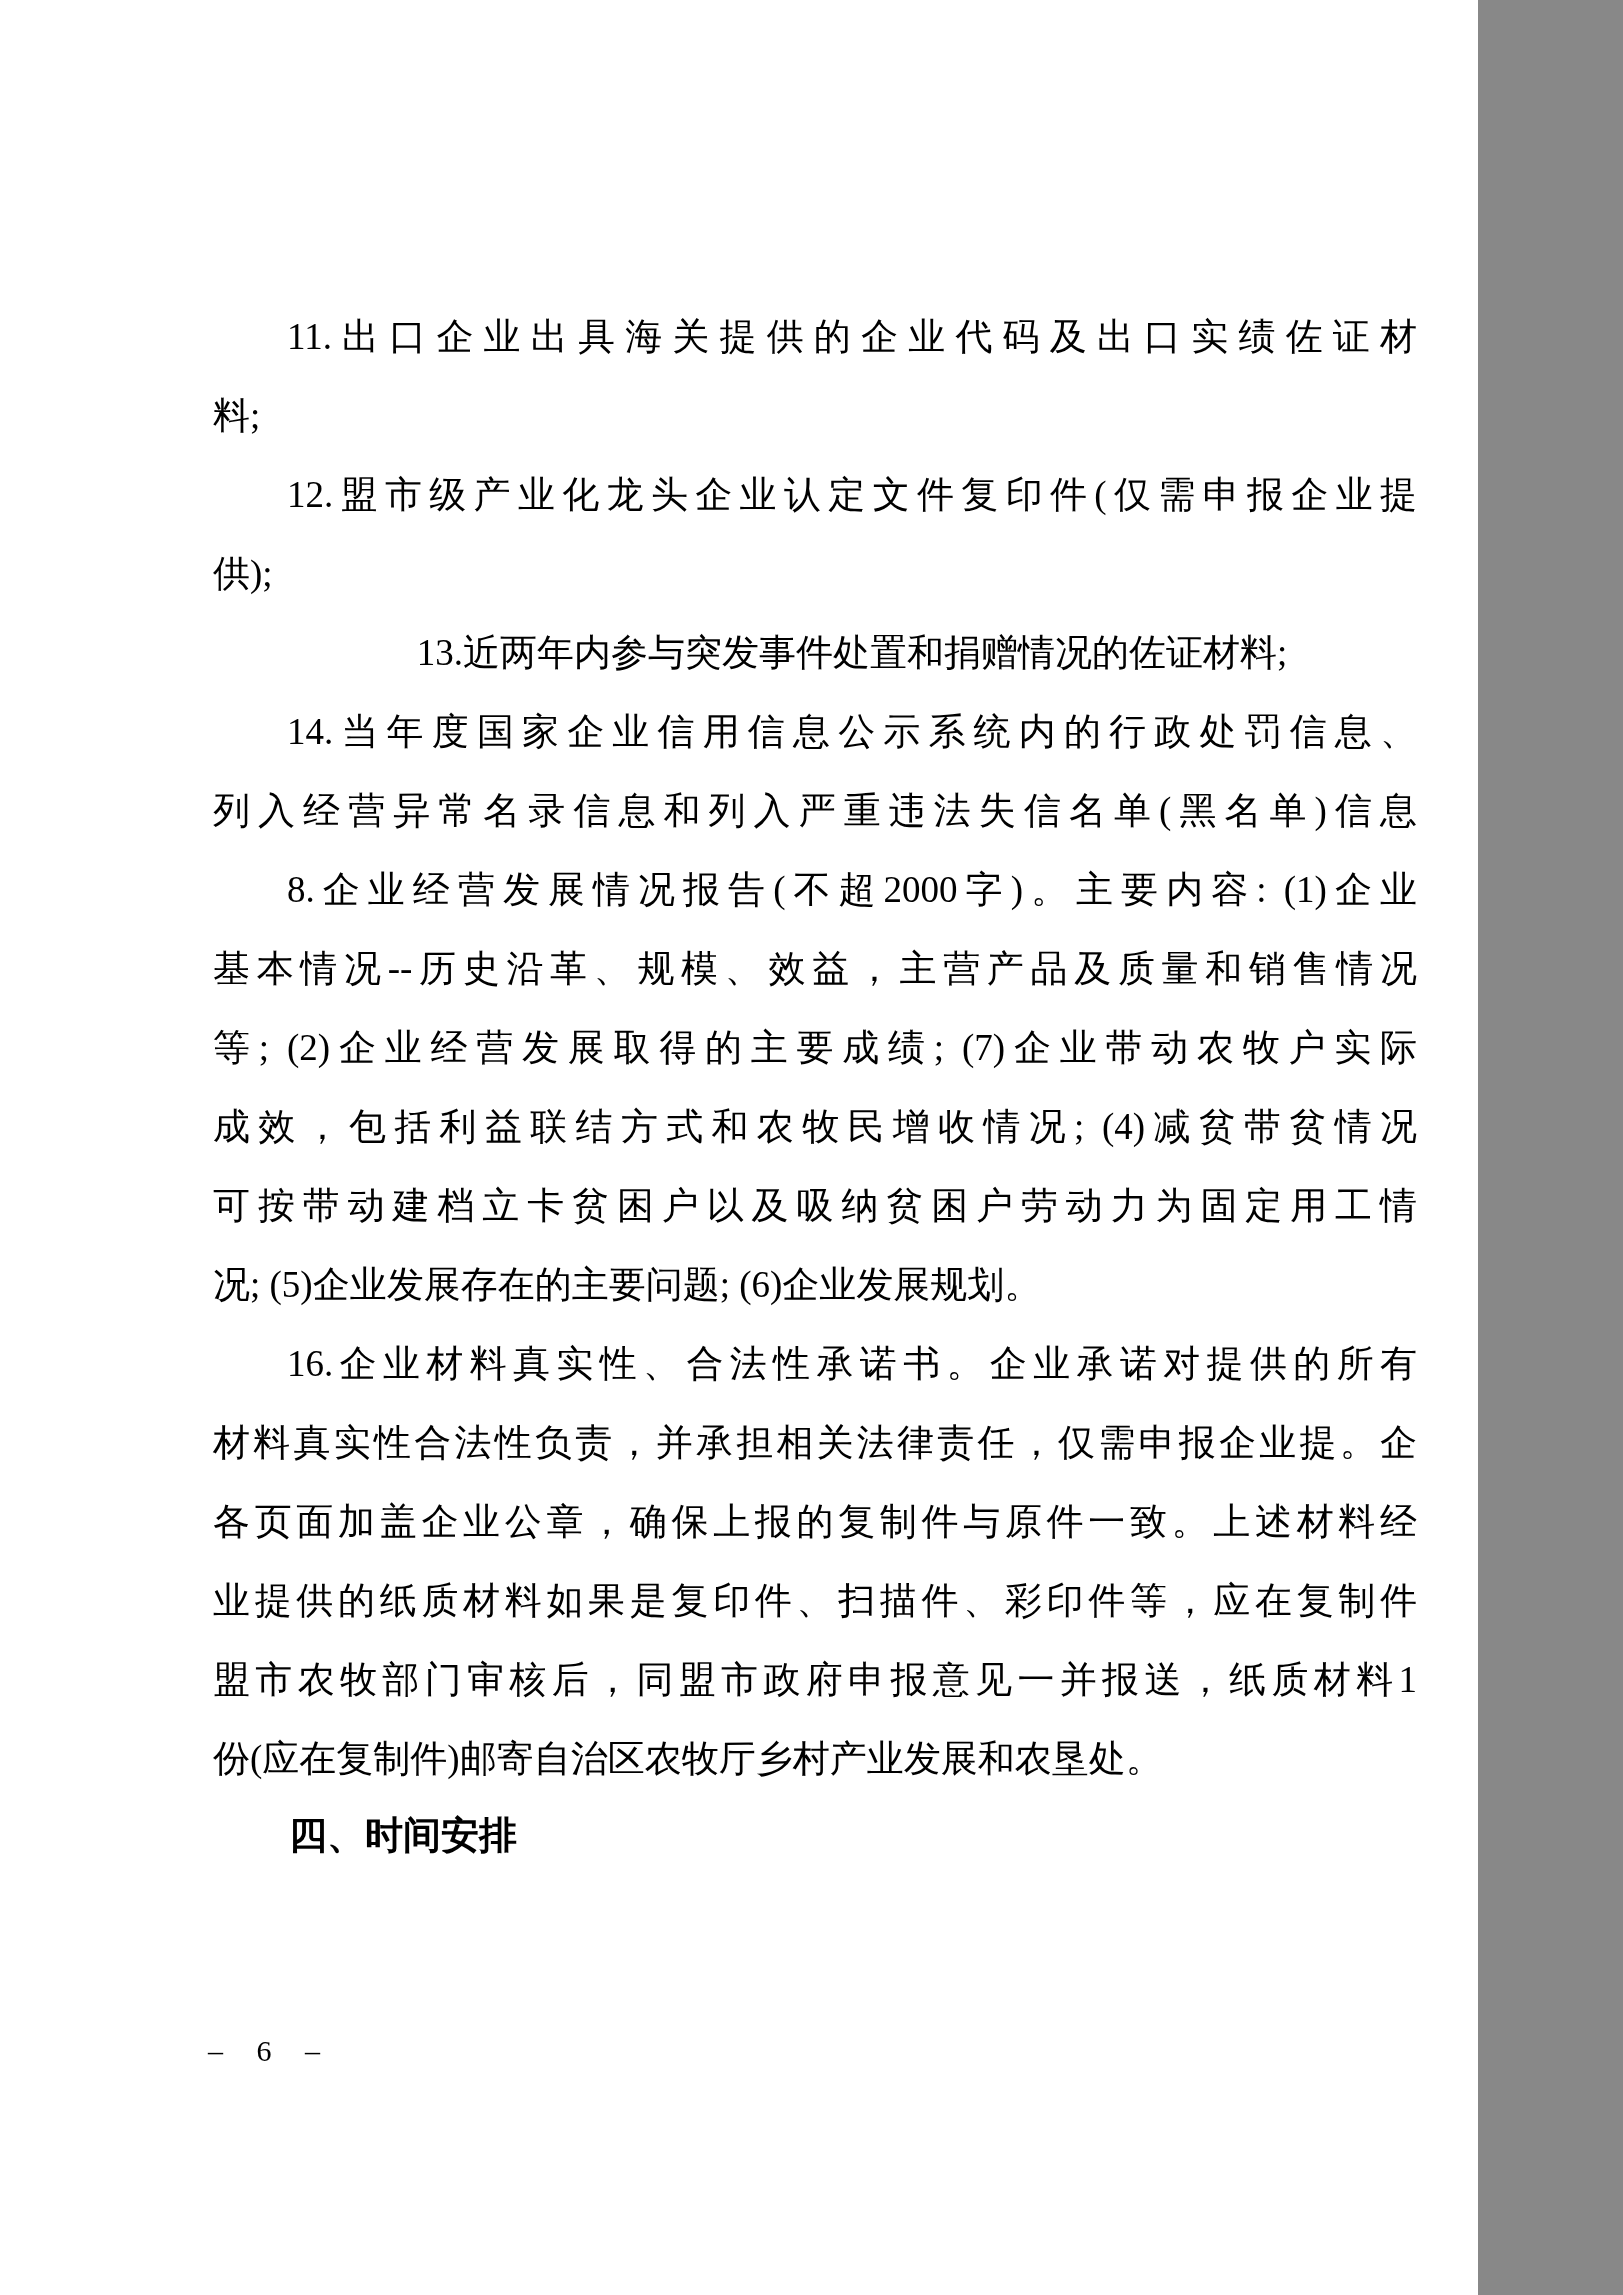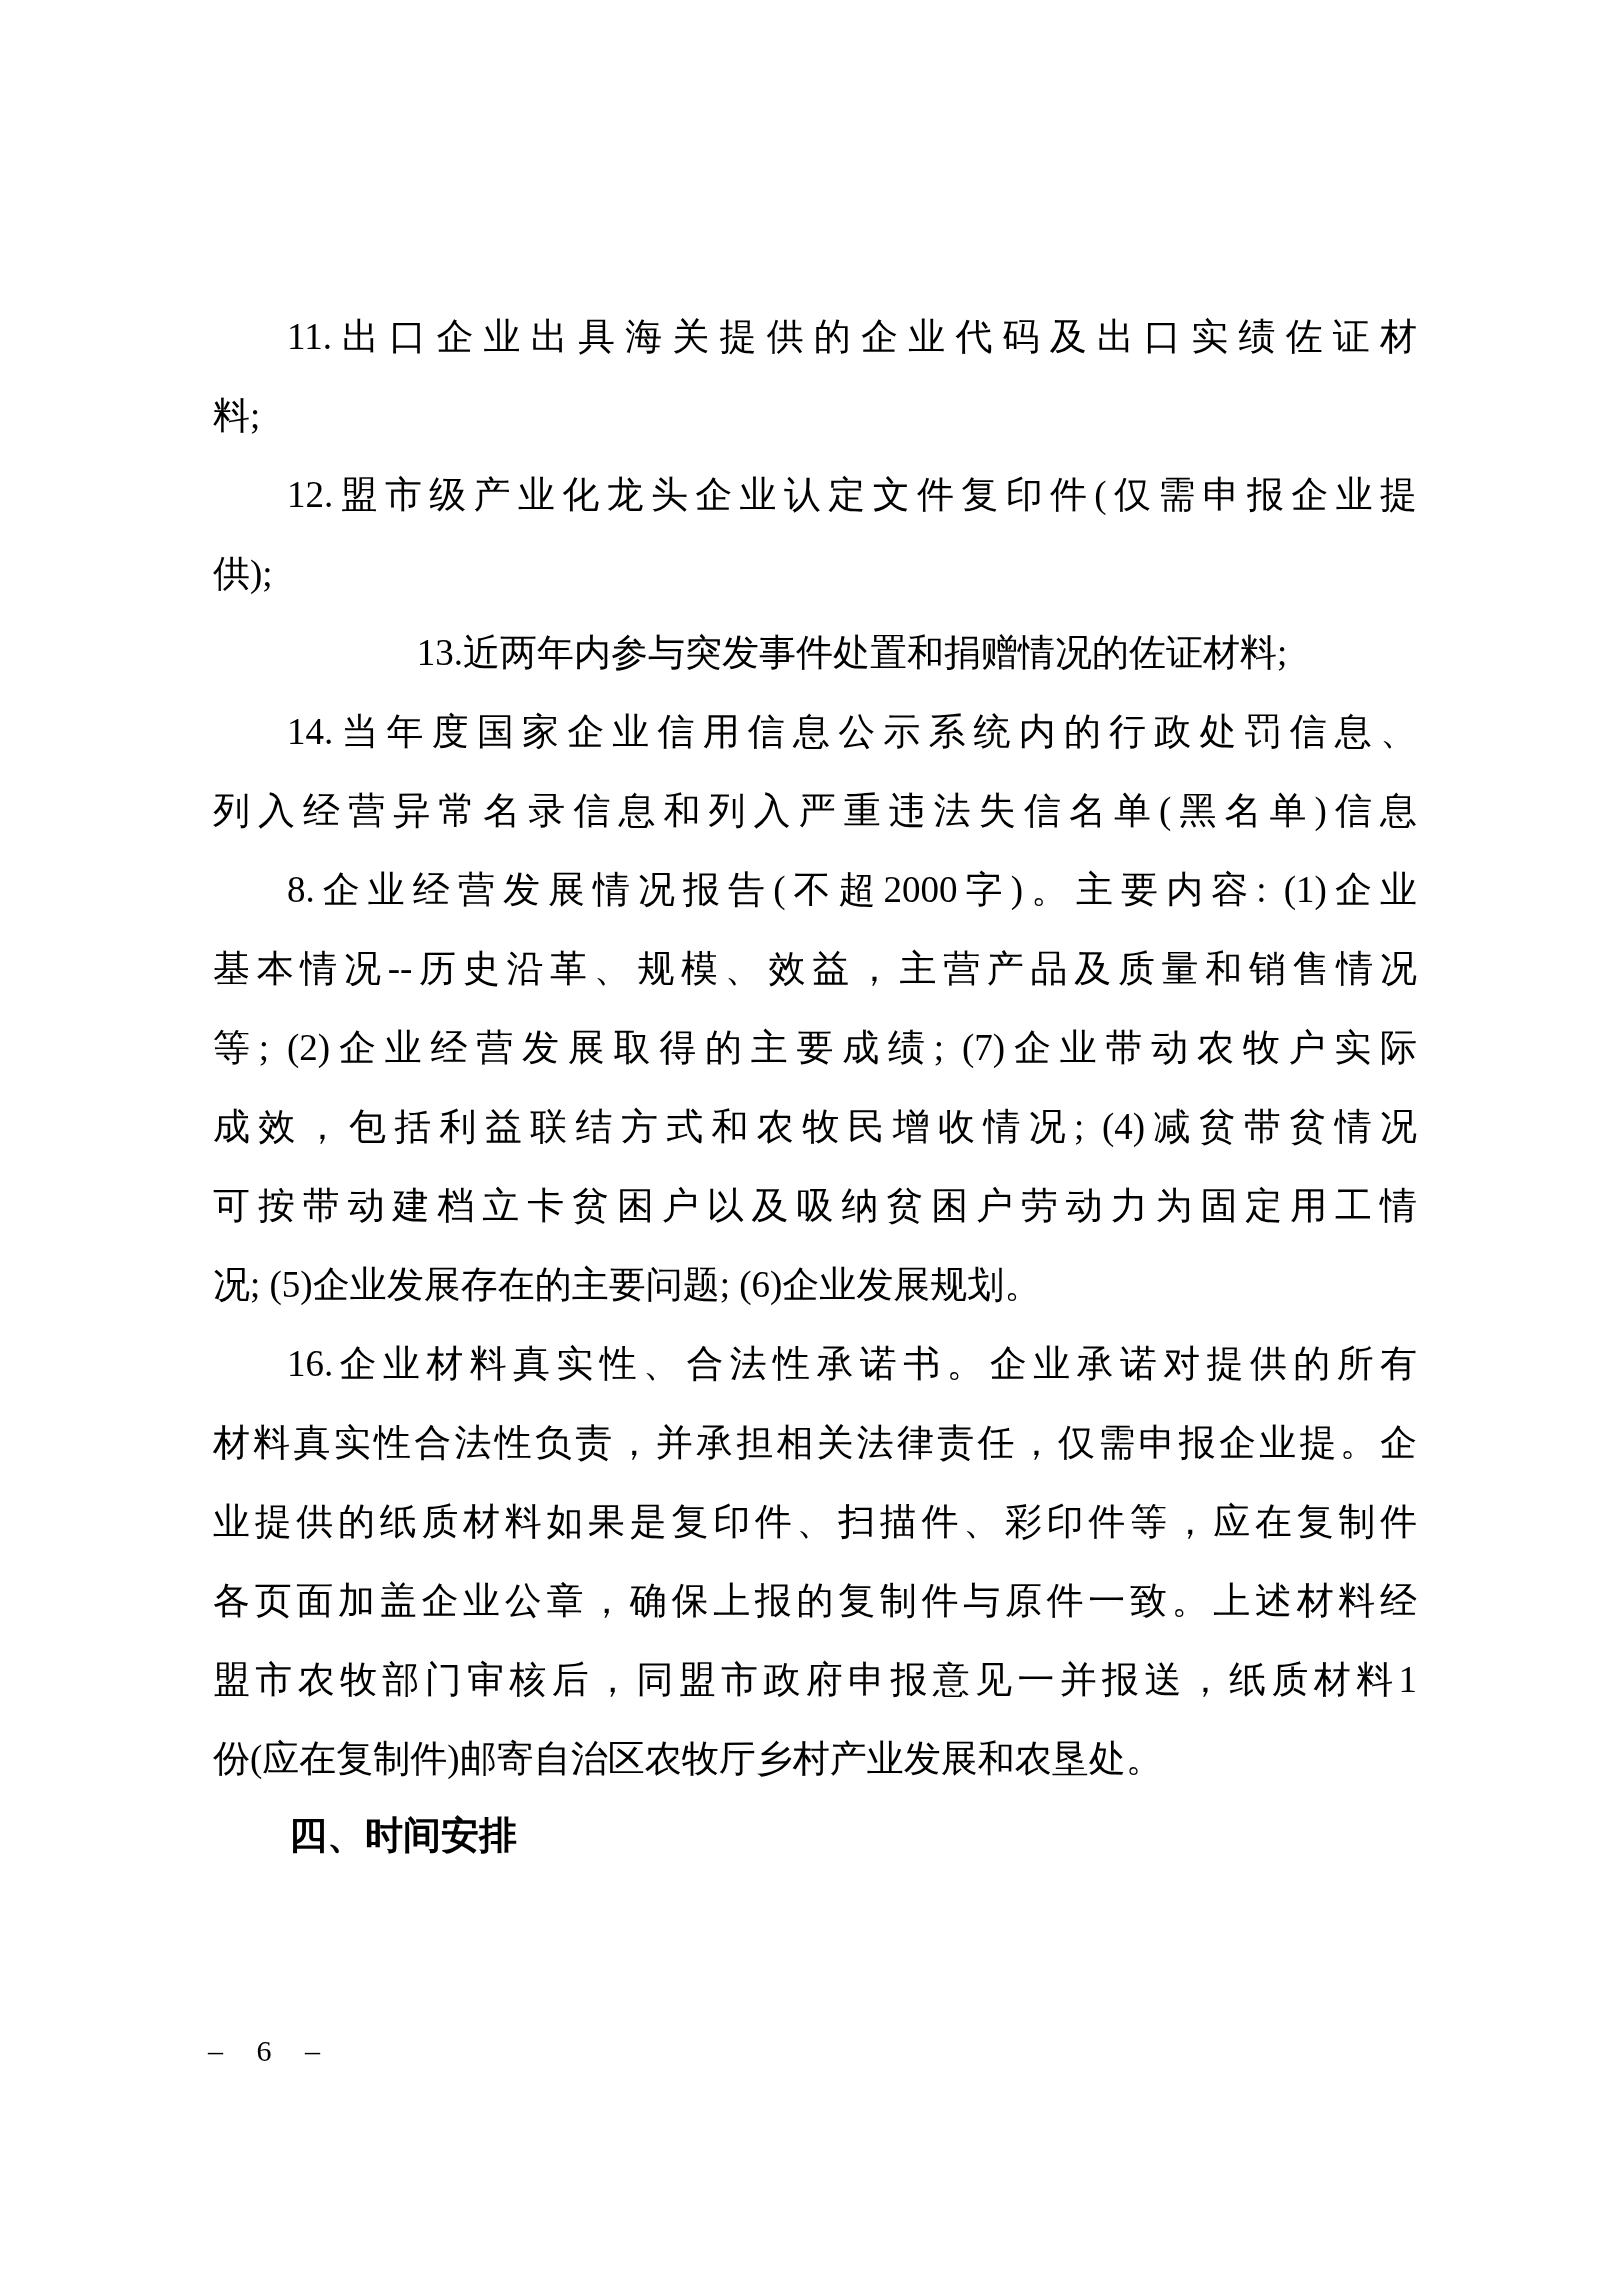--- a/index.html
+++ b/index.html
@@ -2,21 +2,21 @@
 <html style="font-size:10.5px"><head>
 <meta charset="utf-8">
 <style>
   html, body {
     margin: 0;
     padding: 0;
     background: #888;
   }
   .page {
     position: relative;
-    width: 1623px;
+    width: 1478px;
     height: 2295px;
     background: #ffffff;
     overflow: hidden;
     font-family: "Liberation Serif", "DejaVu Serif", serif;
     color: #000000;
   }
   .content {
     position: absolute;
     left: 213px;
     top: 297px;
@@ -70,21 +70,21 @@
     <div class="line indent justify">14.当年度国家企业信用信息公示系统内的行政处罚信息、</div>
     <div class="line justify">列入经营异常名录信息和列入严重违法失信名单(黑名单)信息</div>
     <div class="line indent justify">8.企业经营发展情况报告(不超2000字)。主要内容: (1)企业</div>
     <div class="line justify">基本情况--历史沿革、规模、效益，主营产品及质量和销售情况</div>
     <div class="line justify">等; (2)企业经营发展取得的主要成绩; (7)企业带动农牧户实际</div>
     <div class="line justify">成效，包括利益联结方式和农牧民增收情况; (4)减贫带贫情况</div>
     <div class="line justify">可按带动建档立卡贫困户以及吸纳贫困户劳动力为固定用工情</div>
     <div class="line">况; (5)企业发展存在的主要问题; (6)企业发展规划。</div>
     <div class="line indent justify">16.企业材料真实性、合法性承诺书。企业承诺对提供的所有</div>
     <div class="line justify">材料真实性合法性负责，并承担相关法律责任，仅需申报企业提。企</div>
+    <div class="line justify">各页面加盖企业公章，确保上报的复制件与原件一致。上述材料经</div>
     <div class="line justify">业提供的纸质材料如果是复印件、扫描件、彩印件等，应在复制件</div>
-    <div class="line justify">各页面加盖企业公章，确保上报的复制件与原件一致。上述材料经</div>
     <div class="line justify">盟市农牧部门审核后，同盟市政府申报意见一并报送，纸质材料1</div>
     <div class="line">份(应在复制件)邮寄自治区农牧厅乡村产业发展和农垦处。</div>
     <div class="heading">四、时间安排</div>
   </div>
   <div class="page-number">– 6 –</div>
 </div>
 
 
 </body></html>

